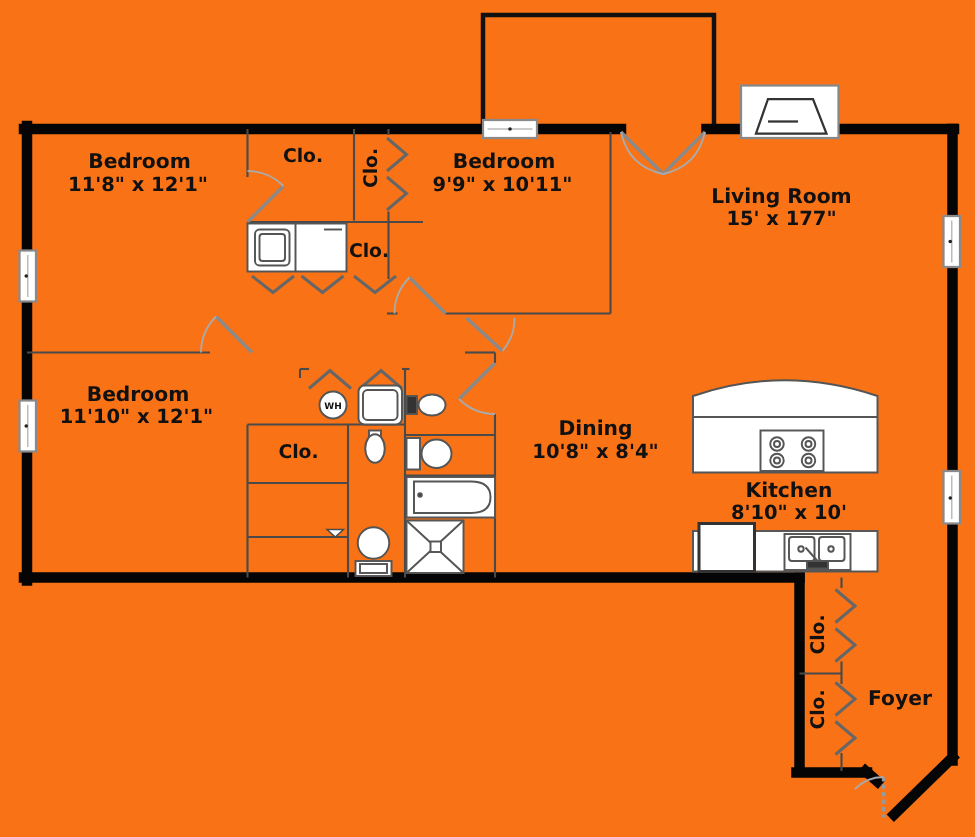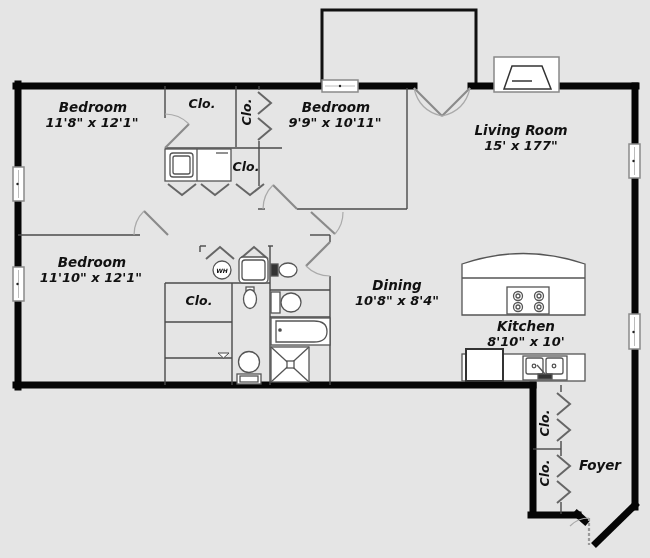--- a/index.html
+++ b/index.html
@@ -1,16 +1,16 @@
 <!DOCTYPE html>
 <html><head>
 <meta charset="utf-8">
 <style>
   html,body{margin:0;padding:0;background:#fff;}
-  #stage{position:relative;width:650px;height:558px;background:#e5e5e5;overflow:hidden;font-style:italic;}
+  #stage{position:relative;width:650px;height:558px;background:#f97316;overflow:hidden;}
   svg{position:absolute;left:0;top:0;}
   text{font-family:"DejaVu Sans","Liberation Sans",sans-serif;font-weight:700;fill:#111;}
   .room-name{font-size:13.5px;}
   .room-dims{font-size:13px;}
   .clo{font-size:12.5px;}
   .wh-t{font-size:6px;font-weight:700;}
 </style>
 </head>
 <body>
 

